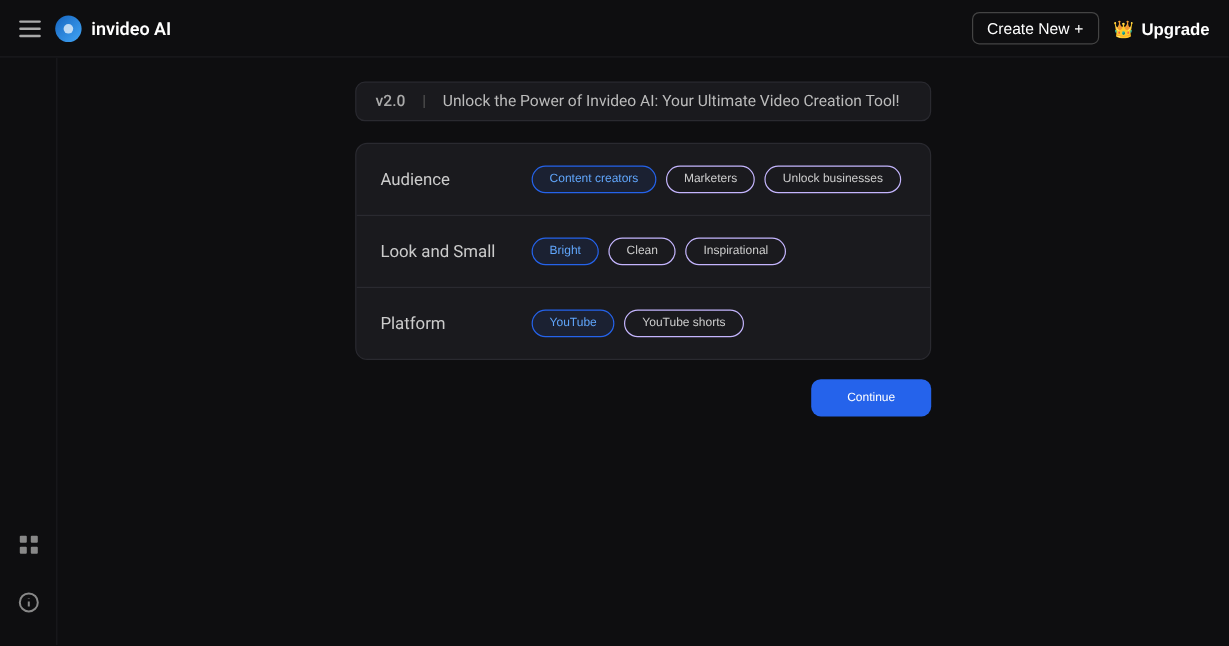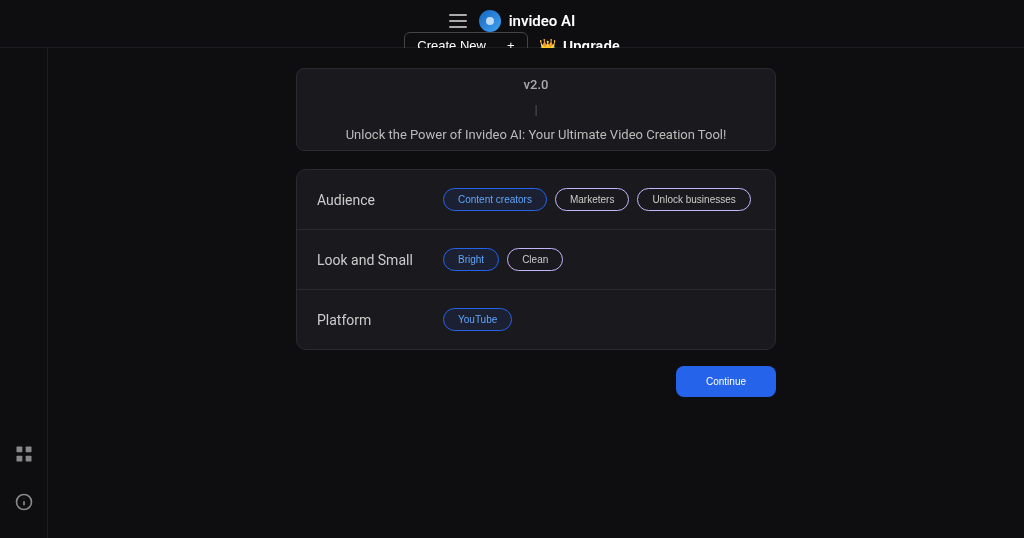--- a/index.html
+++ b/index.html
@@ -16,21 +16,20 @@
 
     
     .header {
       display: flex;
       align-items: center;
       justify-content: space-between;
       padding: 10px 16px;
       height: 48px;
       border-bottom: 1px solid #1e1e22;
       background-color: #0e0e10;
-      flex-direction: column;
     }
     .header-left {
       display: flex;
       align-items: center;
       gap: 12px;
     }
     .hamburger-icon {
       cursor: pointer;
       display: flex;
       flex-direction: column;
@@ -71,21 +70,21 @@
       color: #fff;
     }
     .header-right {
       display: flex;
       align-items: center;
       gap: 12px;
     }
     .create-new-btn {
       display: flex;
       align-items: center;
-      gap: 21px;
+      gap: 4px;
       border: 1px solid #444;
       background: transparent;
       color: #fff;
       padding: 5px 12px;
       border-radius: 6px;
       font-size: 13px;
       cursor: pointer;
     }
     .upgrade-btn {
       display: flex;
@@ -149,21 +148,20 @@
       align-items: center;
       gap: 10px;
       background: #1a1a1e;
       border: 1px solid #2a2a30;
       border-radius: 8px;
       padding: 8px 16px;
       font-size: 13px;
       color: #ccc;
       width: 480px;
       margin-bottom: 18px;
-      flex-direction: column;
     }
     .banner-version {
       color: #aaa;
       font-weight: 500;
     }
     .banner-divider {
       color: #555;
       margin: 0 4px;
     }
     .banner-text {
@@ -296,27 +294,29 @@
           <button class="chip">Marketers</button>
           <button class="chip">Unlock businesses</button>
         </div>
       </div>
 
       <div class="card-row">
         <span class="row-label">Look and Small</span>
         <div class="chips">
           <button class="chip selected">Bright</button>
           <button class="chip">Clean</button>
+          <button class="chip">Inspirational</button>
         </div>
       </div>
 
       <div class="card-row">
         <span class="row-label">Platform</span>
         <div class="chips">
           <button class="chip selected">YouTube</button>
+          <button class="chip">YouTube shorts</button>
         </div>
       </div>
     </div>
 
     <div class="continue-area">
       <button class="continue-btn">Continue</button>
     </div>
   </div>
 </div>
 

